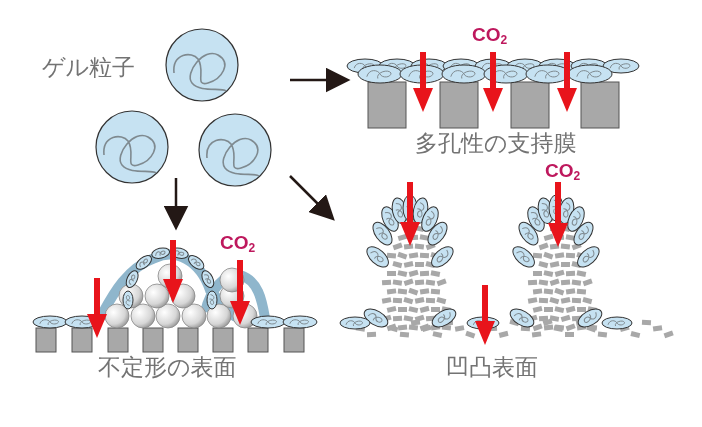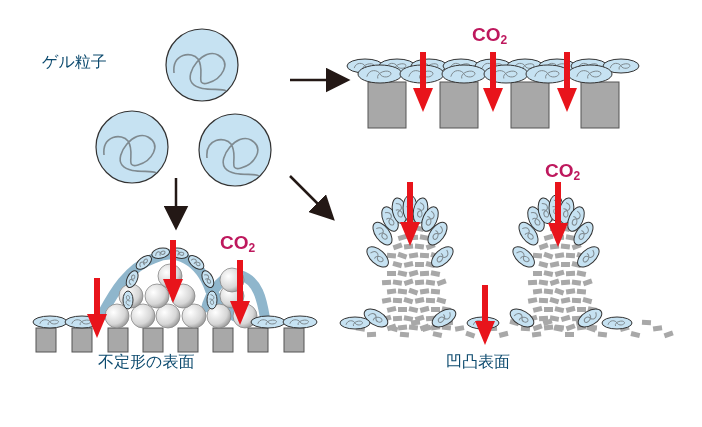--- a/index.html
+++ b/index.html
@@ -1,18 +1,18 @@
 <!DOCTYPE html>
 <html><head>
 <meta charset="utf-8">
 <style>
   html,body{margin:0;padding:0;background:#fff;}
   #stage{position:relative;width:702px;height:427px;overflow:hidden;background:#fff;font-family:"DejaVu Sans",sans-serif;}
   svg{position:absolute;left:0;top:0;}
-  .lbl{position:absolute;font-size:16px;color:#0c4a6e;white-space:nowrap;}
+  .lbl{position:absolute;font-size:23px;color:#737373;white-space:nowrap;}
   .co2{position:absolute;font-family:"Liberation Sans",sans-serif;font-weight:bold;font-size:19px;color:#be185d;}
   .co2 sub{font-size:12px;vertical-align:-3px;}
 </style>
 </head>
 <body>
 
 <div id="stage">
   <svg width="702" height="427" viewBox="0 0 702 427">
     <defs>
       <radialGradient id="sph" cx="35%" cy="35%" r="70%">
@@ -480,19 +480,20 @@
           <path d="M475,321 L495,321 L485,345 z" fill="#e8141b"></path>
         </g>
         <g>
           <rect x="555" y="182" width="6" height="43" fill="#e8141b"></rect>
           <path d="M548,223 L568,223 L558,247 z" fill="#e8141b"></path>
         </g>
       </g>
   </svg>
 
   <div class="lbl" style="left:42px;top:52px;">ゲル粒子</div>
+  <div class="lbl" style="left:415px;top:128px;">多孔性の支持膜</div>
   <div class="lbl" style="left:446px;top:352px;">凹凸表面</div>
   <div class="lbl" style="left:98px;top:352px;">不定形の表面</div>
 
   <div class="co2" style="left:472px;top:24px;"><span>CO</span><sub>2</sub></div>
   <div class="co2" style="left:220px;top:232px;"><span>CO</span><sub>2</sub></div>
   <div class="co2" style="left:545px;top:160px;"><span>CO</span><sub>2</sub></div>
 </div>
 
 </body></html>

